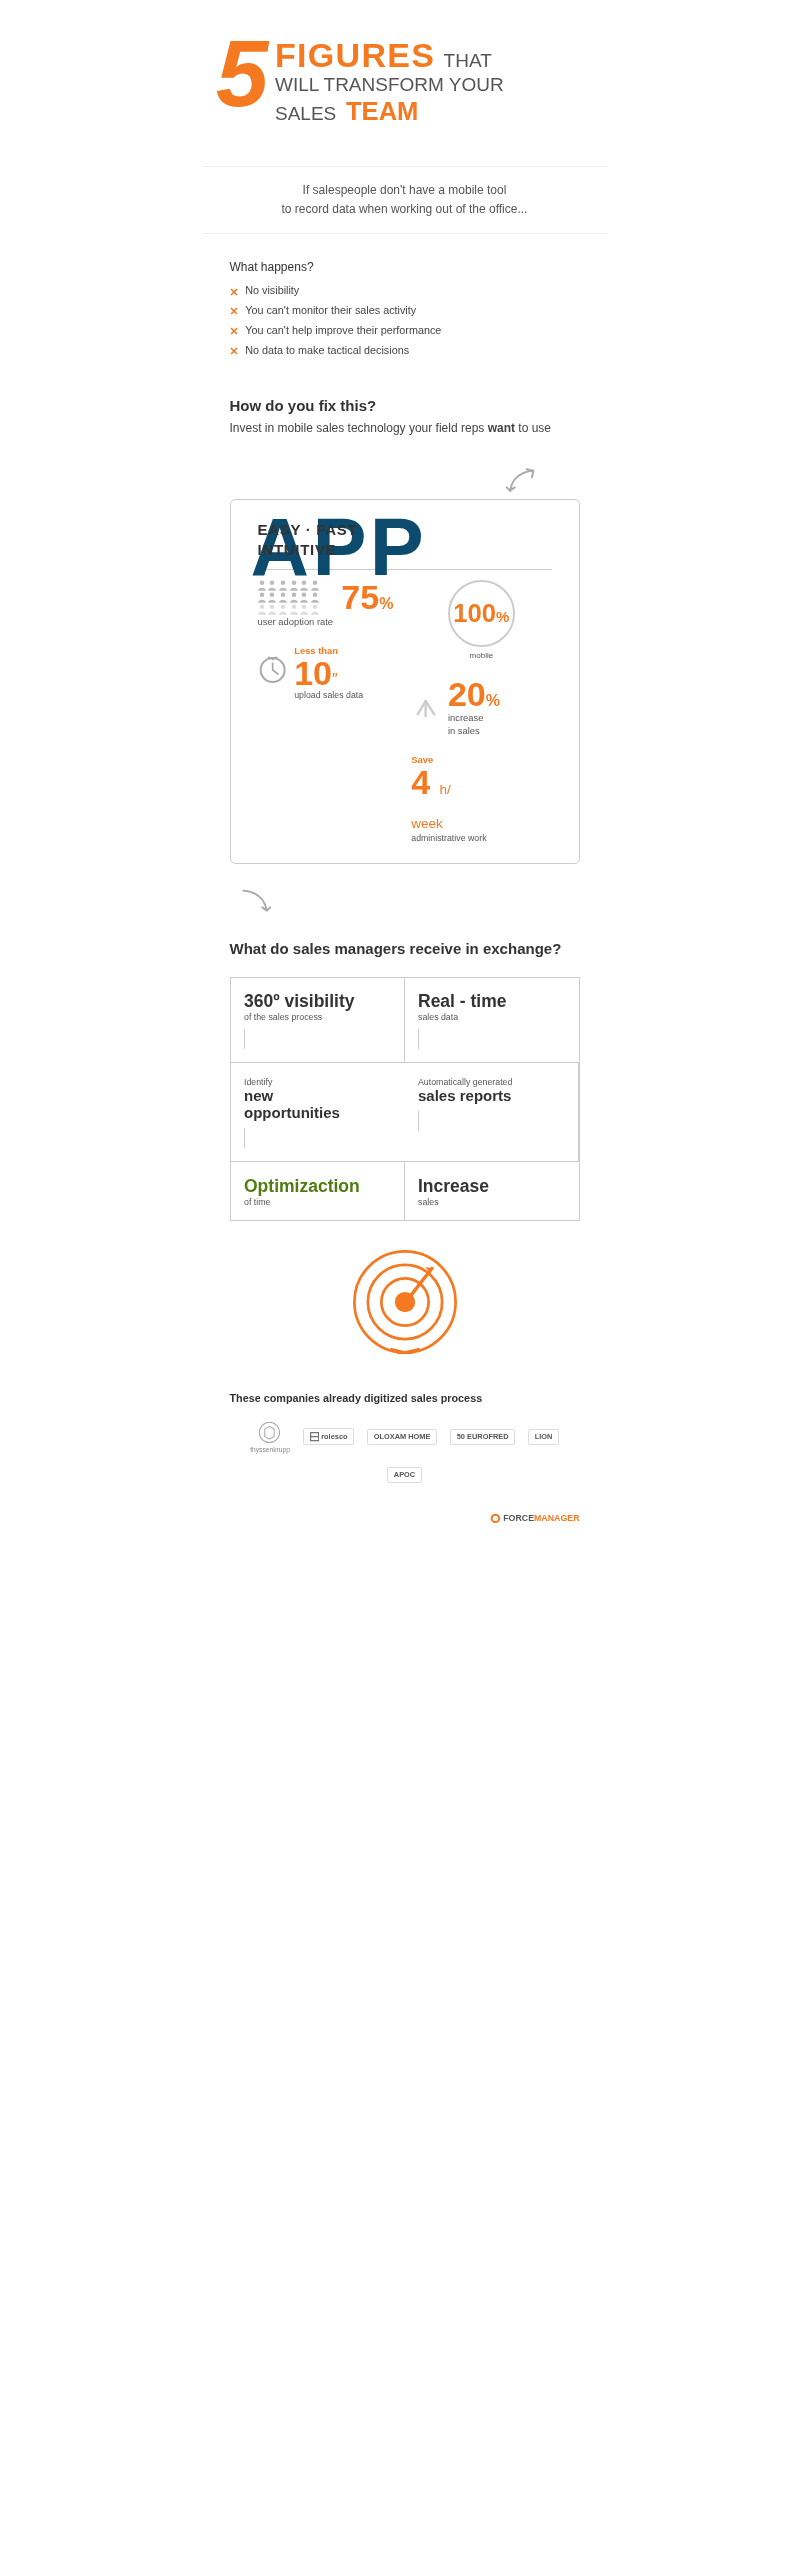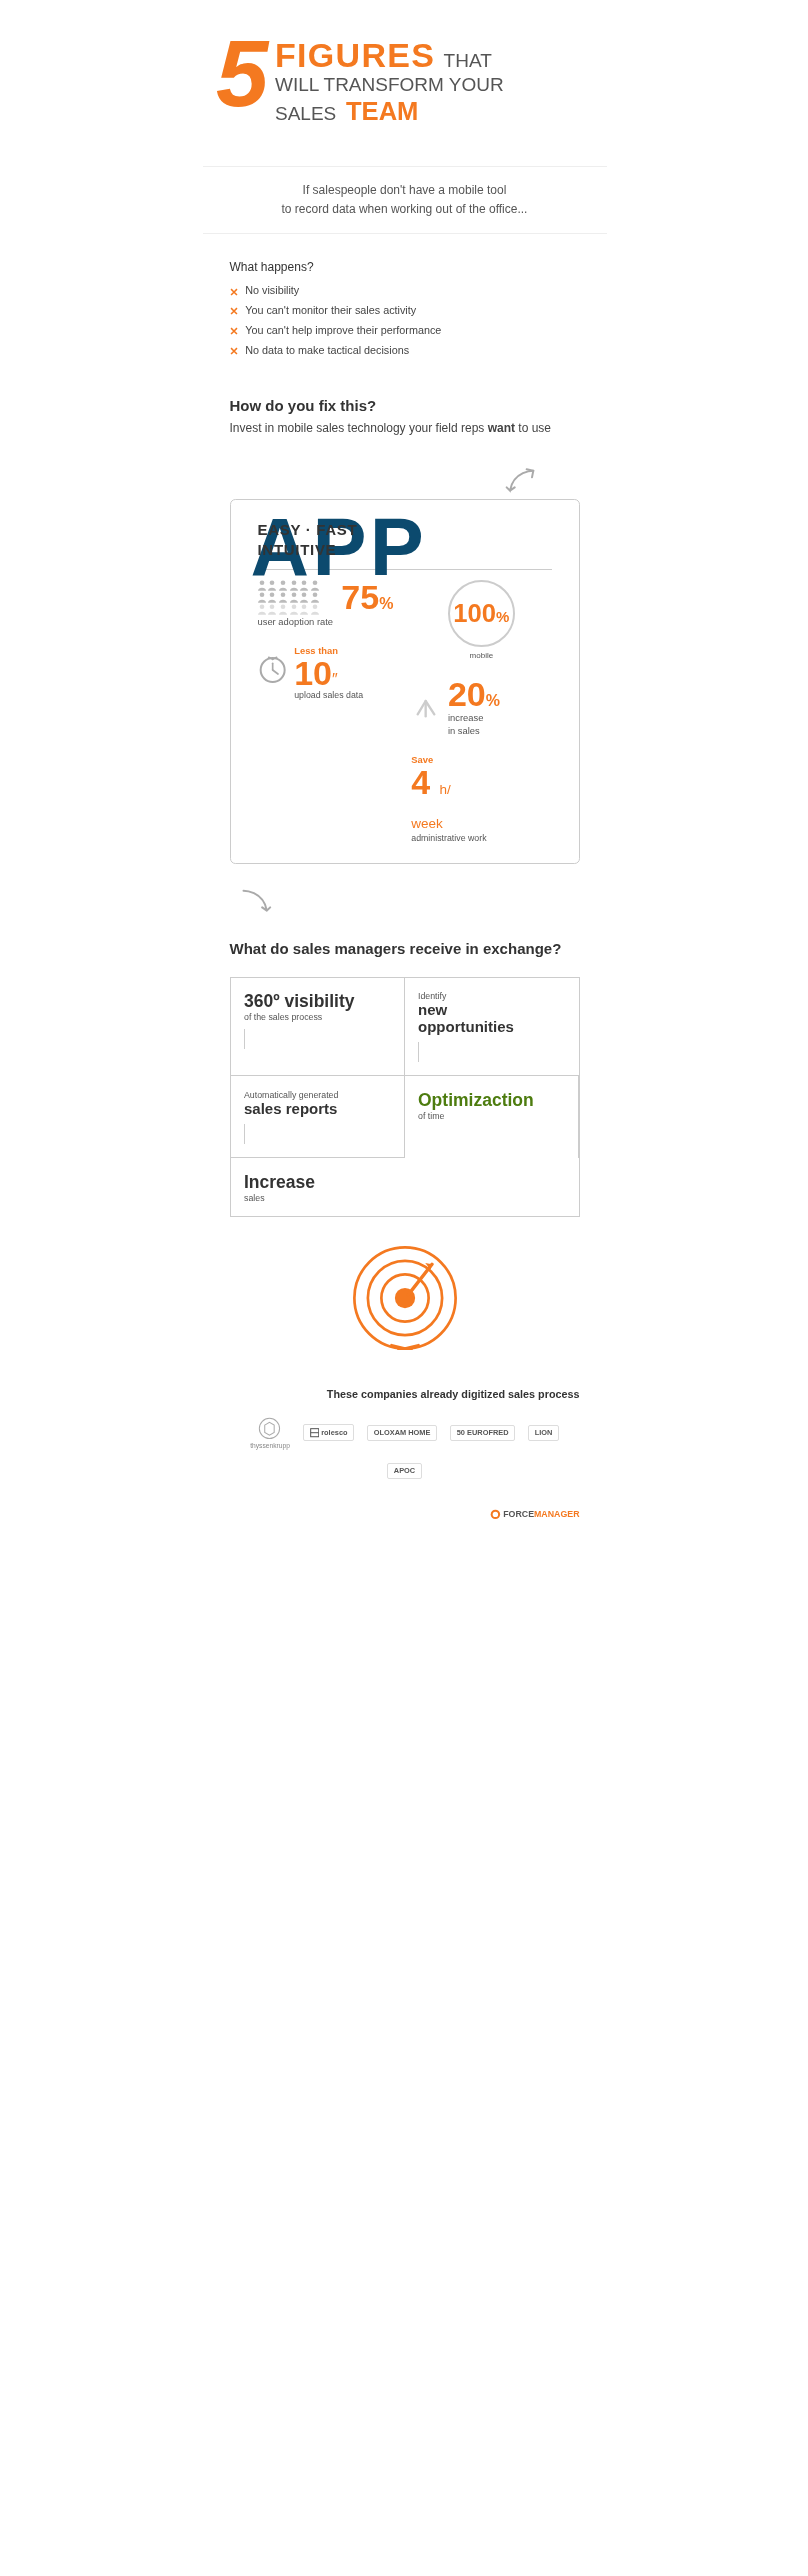--- a/index.html
+++ b/index.html
@@ -289,21 +289,21 @@
 
     
     .target-container {
       text-align: center;
       padding: 13.5px;
     }
 
     
     .companies-section {
       padding: 20px 27px;
-      text-align: right;
+      text-align: left;
     }
     .companies-title {
       font-size: 10.8px;
       font-weight: 700;
       color: #333;
       margin-bottom: 17px;
     }
     .companies-logos {
       display: flex;
       align-items: center;
@@ -542,20 +542,25 @@
   <div class="managers-section">
     <div class="managers-title">What do sales managers receive in exchange?</div>
 
     <div style="border:1.3px solid #ccc;display:grid;grid-template-columns:1fr 1fr;">
 
       <div style="padding:13.5px;border-right:0.7px solid #ccc;border-bottom:0.7px solid #ccc;">
         <div style="font-size:17.5px;font-weight:900;color:#333;">360º visibility</div>
         <div style="font-size:8.8px;color:#555;">of the sales process</div>
         <div style="width:1.3px;height:20px;background:#ccc;margin-top:6.7px;"></div>
       </div>
+      <div style="padding:13.5px;border-bottom:0.7px solid #ccc;">
+        <div style="font-size:17.5px;font-weight:900;color:#333;">Real - time</div>
+        <div style="font-size:8.8px;color:#555;">sales data</div>
+        <div style="width:1.3px;height:20px;background:#ccc;margin-top:6.7px;"></div>
+      </div>
 
       <div style="padding:13.5px;border-bottom:0.7px solid #ccc;">
         <div style="font-size:8.8px;color:#555;">Identify</div>
         <div style="font-size:15px;font-weight:900;color:#333;">new<br>opportunities</div>
         <div style="width:1.3px;height:20px;background:#ccc;margin-top:6.7px;"></div>
       </div>
       <div style="padding:13.5px;border-right:0.7px solid #ccc;border-bottom:0.7px solid #ccc;">
         <div style="font-size:8.8px;color:#555;">Automatically generated</div>
         <div style="font-size:15px;font-weight:900;color:#333;">sales reports</div>
         <div style="width:1.3px;height:20px;background:#ccc;margin-top:6.7px;"></div>

